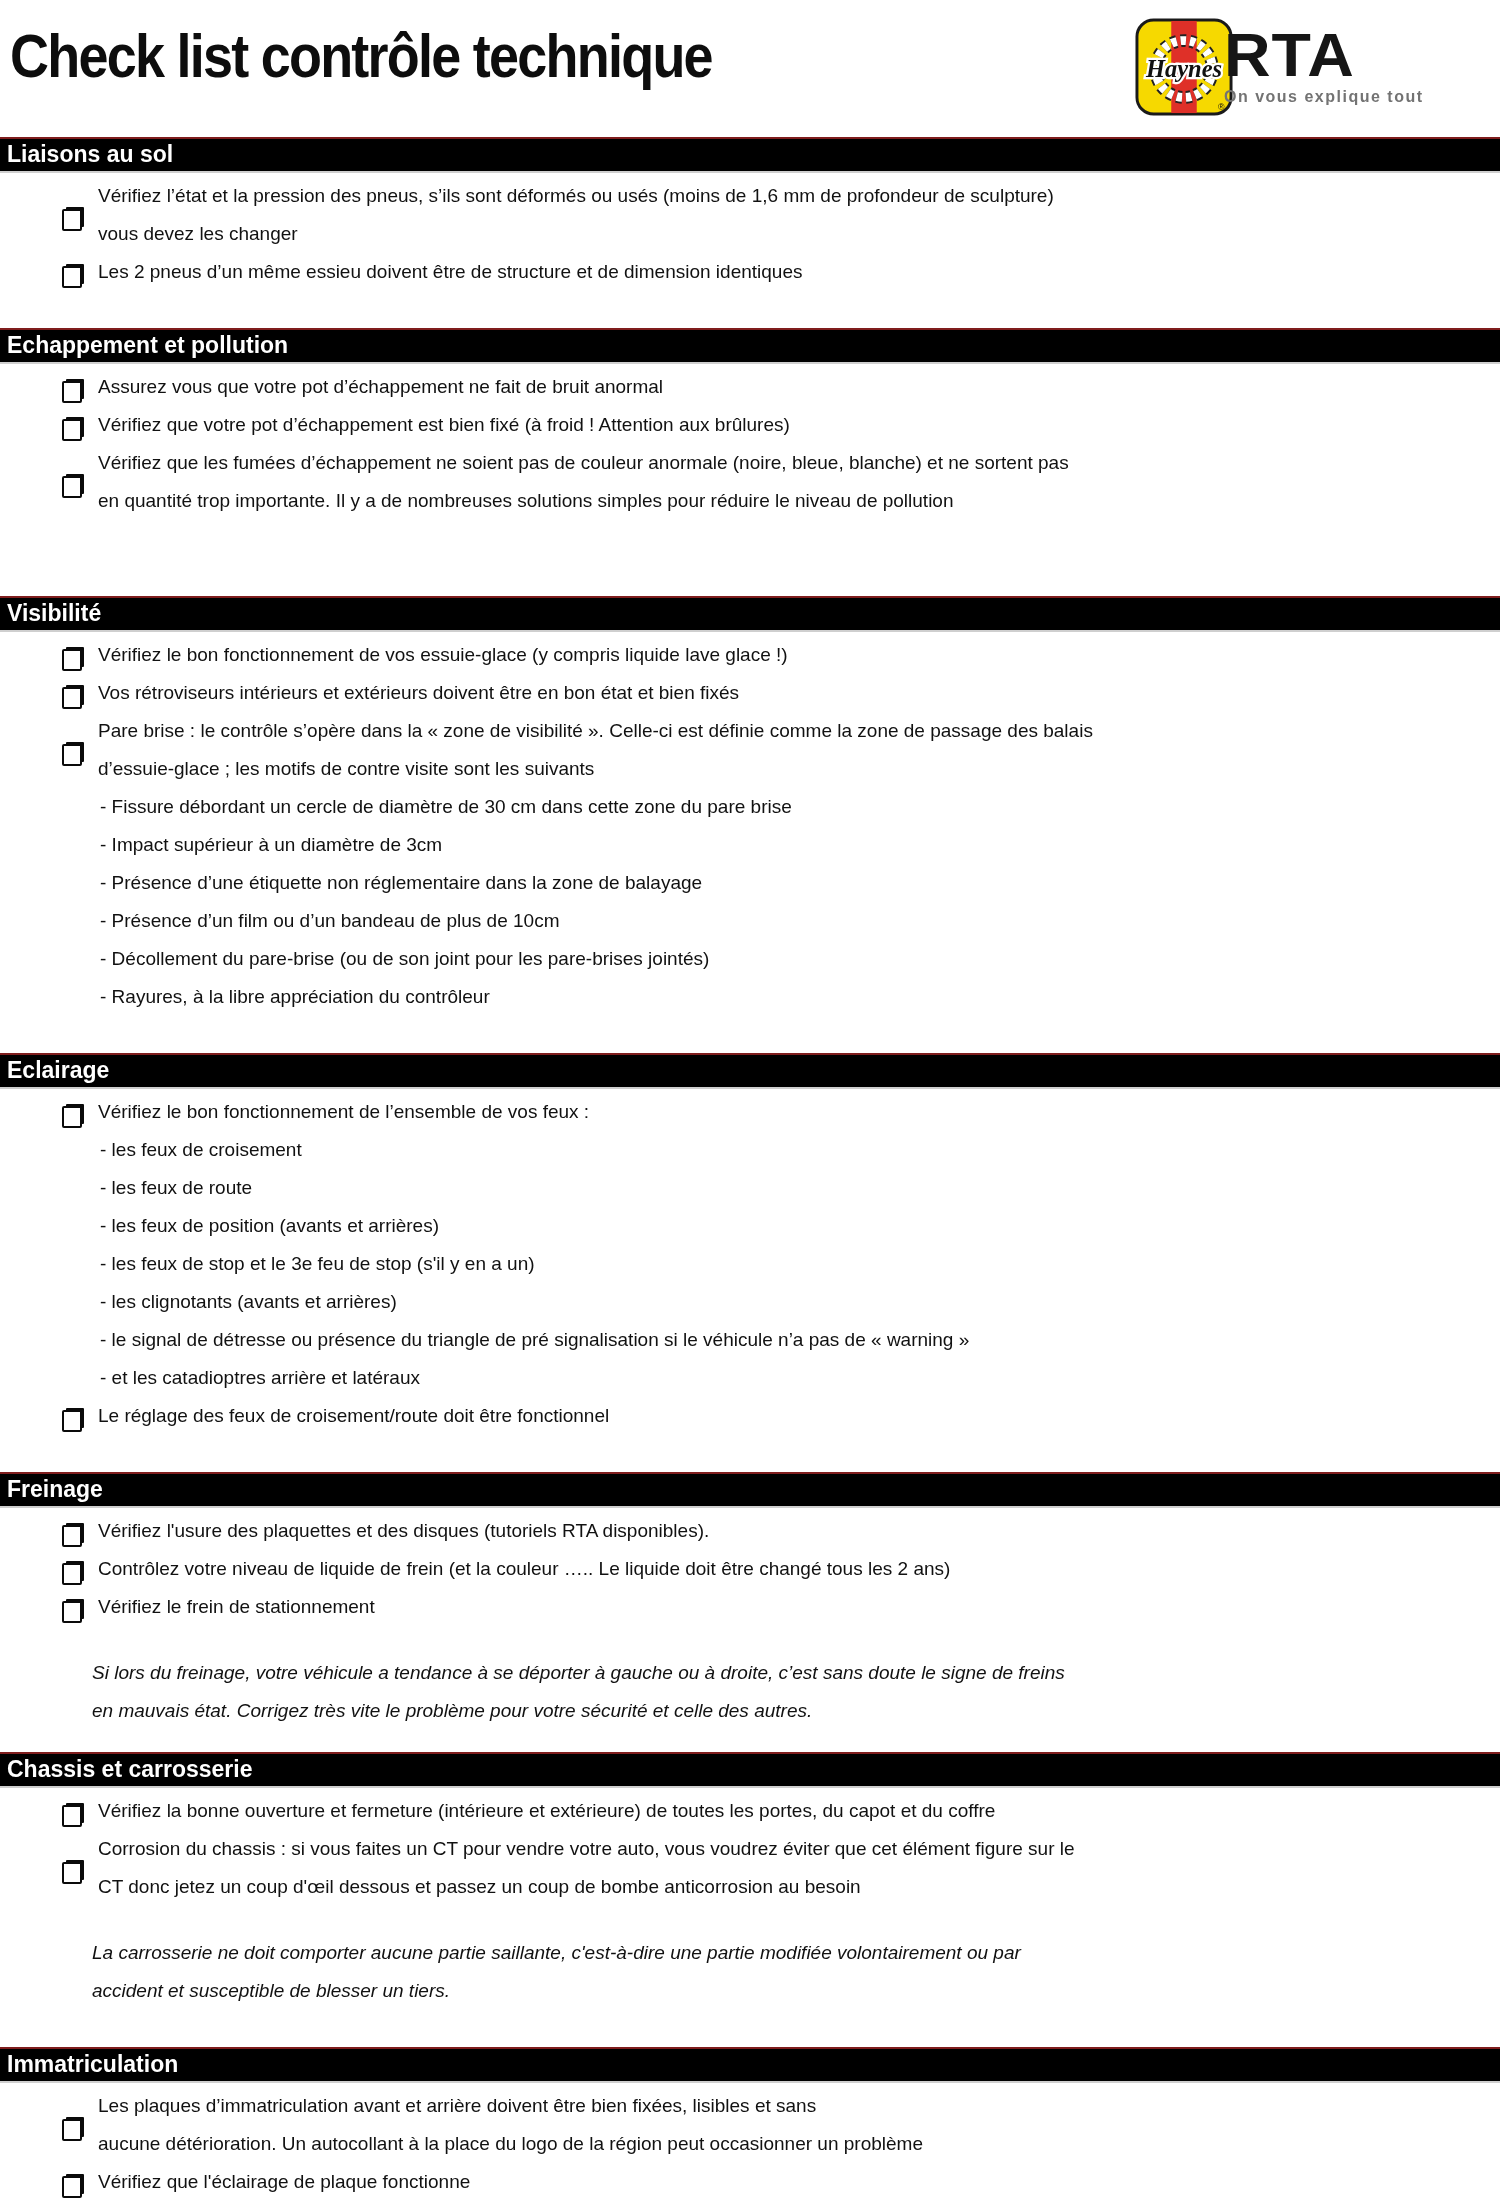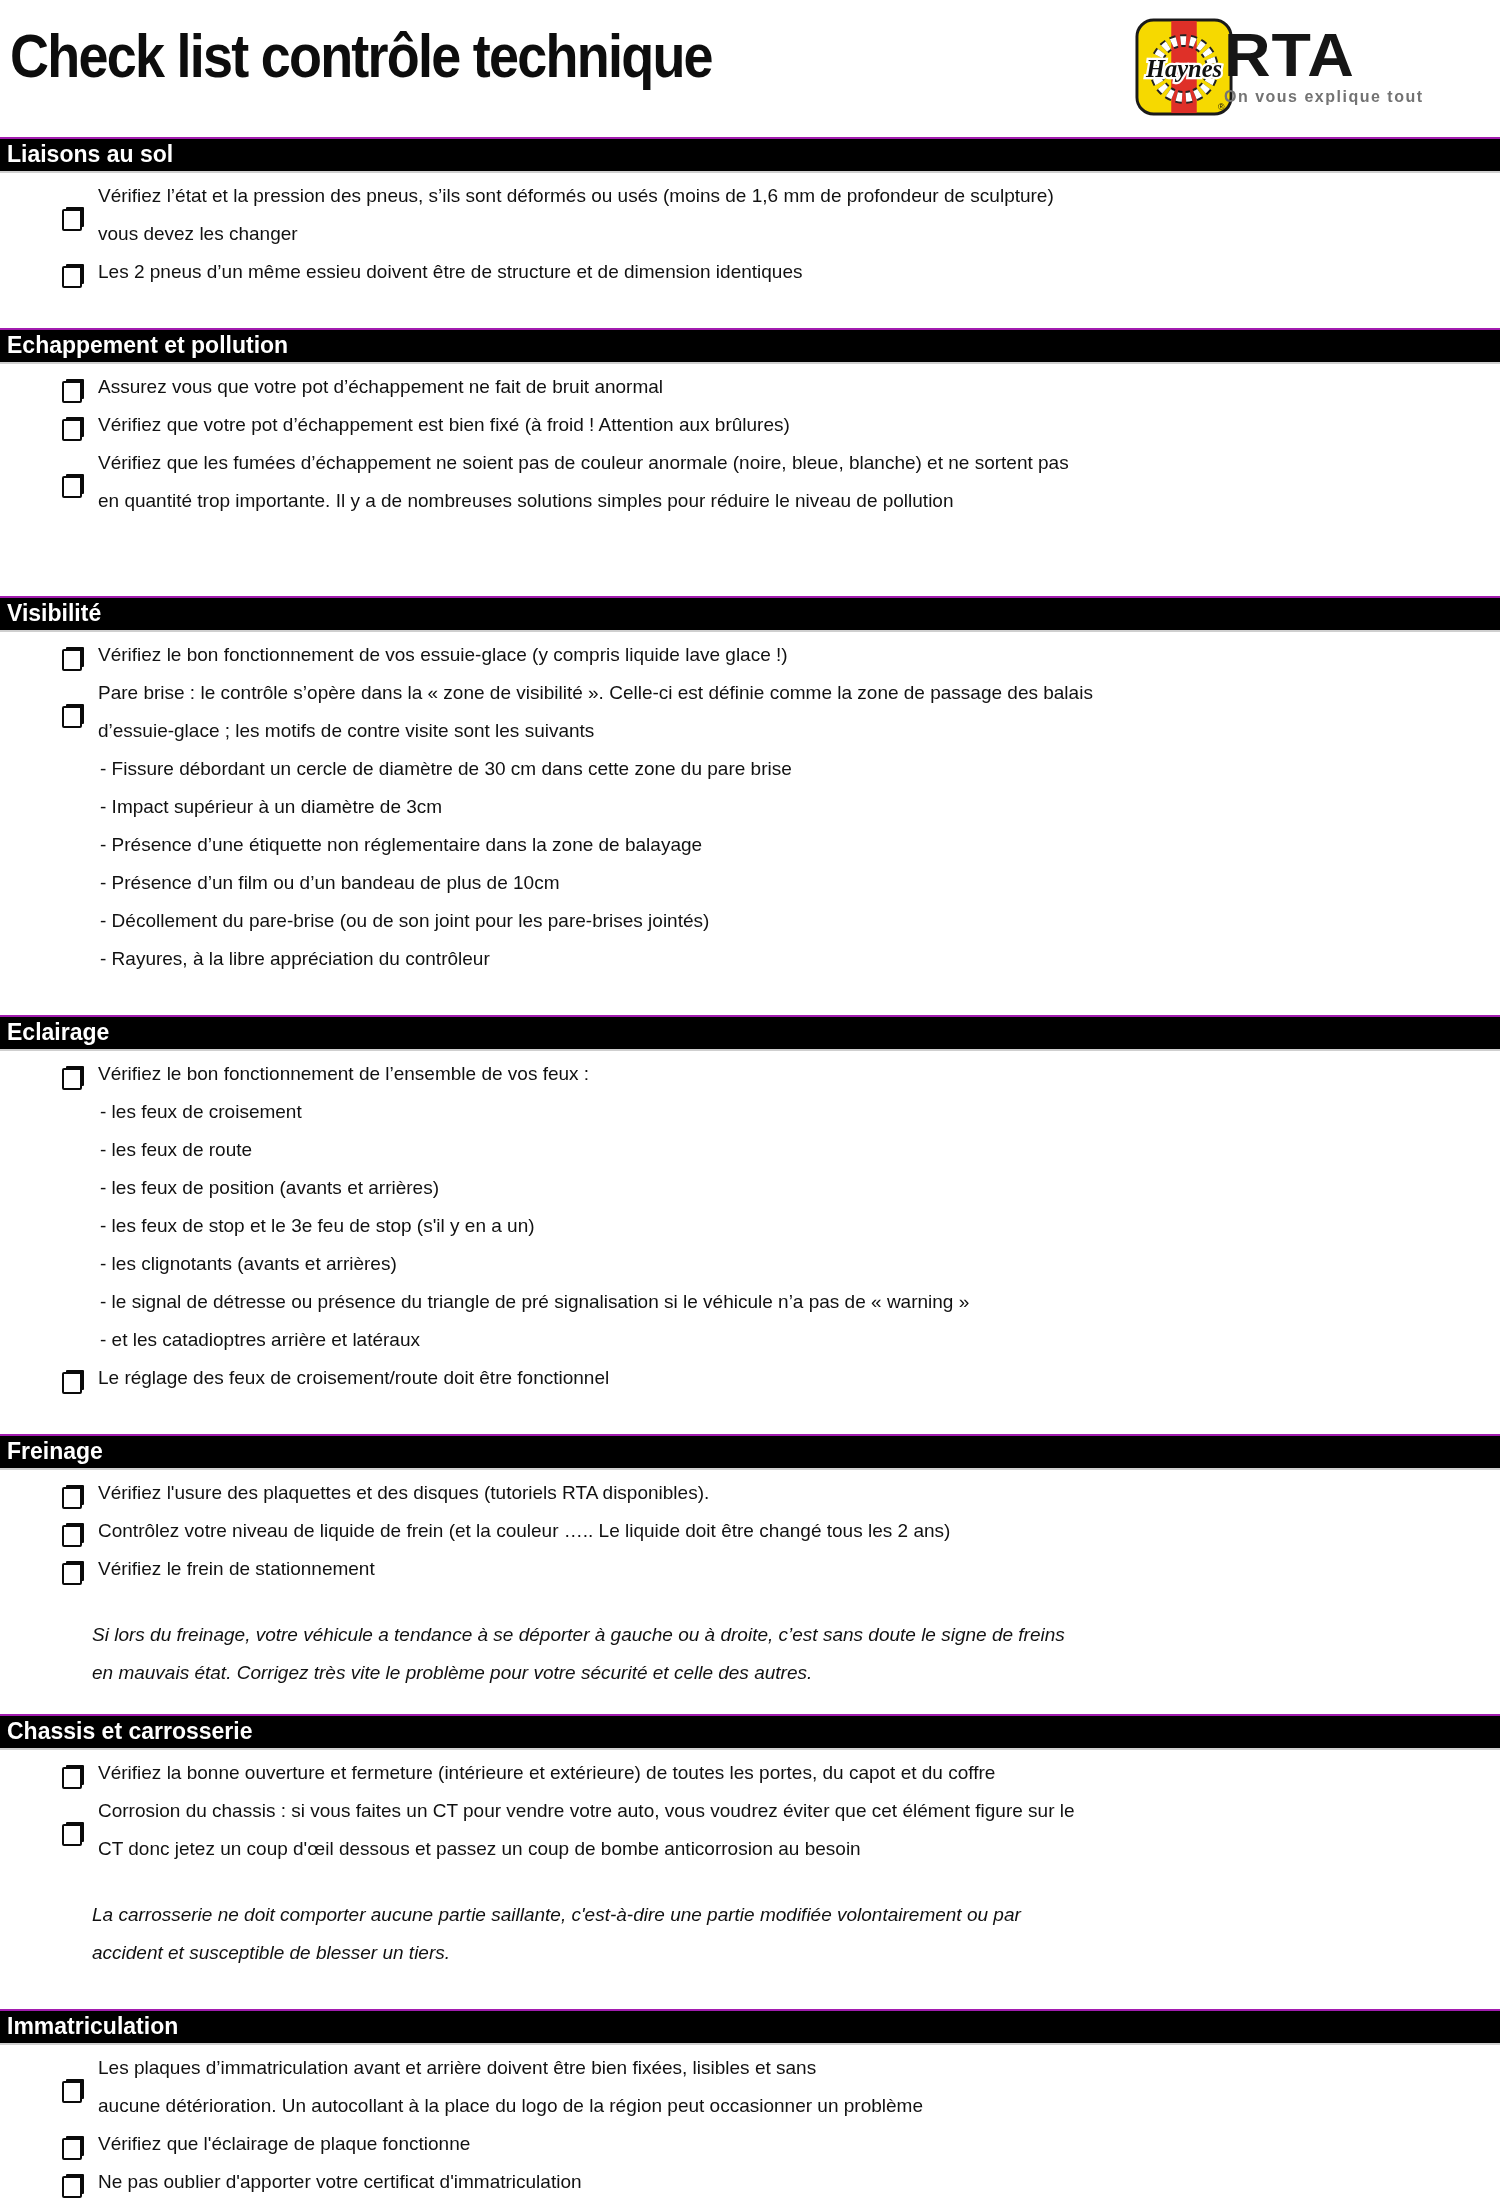--- a/index.html
+++ b/index.html
@@ -31,21 +31,21 @@
   
   .section { margin-top:37px; }
   .section:nth-child(1) { margin-top:7px; }
   .section:nth-child(3) { margin-top:76px; }
   .section:nth-child(6) { margin-top:22px; }
   .bar {
     background:#000; color:#fff;
     height:32px; line-height:31px;
     font-size:23px; font-weight:700;
     padding-left:7px;
-    border-top:2px solid #a21caf;
+    border-top:2px solid #7f1d1d;
     box-shadow:0 2px 0 #cfcfcf;
   }
   .items { padding:6px 55px 0 60px; }
   .item { display:flex; align-items:center; font-size:19px; line-height:38px; }
   .item .txt { white-space:pre-line; }
   .cb {
     flex:0 0 auto;
     width:16px; height:18px;
     border:2.5px solid #0a0a0a; border-radius:2px;
     background:#fff;
@@ -115,20 +115,24 @@
       </section>
       <section class="section">
         <div class="bar">Visibilité</div>
         <div class="items">
           <div class="item check">
             <span class="cb"></span>
             <span class="txt">Vérifiez le bon fonctionnement de vos essuie-glace (y compris liquide lave glace !)</span>
           </div>
           <div class="item check">
             <span class="cb"></span>
+            <span class="txt">Vos rétroviseurs intérieurs et extérieurs doivent être en bon état et bien fixés</span>
+          </div>
+          <div class="item check">
+            <span class="cb"></span>
             <span class="txt">Pare brise : le contrôle s’opère dans la « zone de visibilité ». Celle-ci est définie comme la zone de passage des balais
 d’essuie-glace ; les motifs de contre visite sont les suivants</span>
           </div>
           <div class="item sub">
             <span class="txt">- Fissure débordant un cercle de diamètre de 30 cm dans cette zone du pare brise</span>
           </div>
           <div class="item sub">
             <span class="txt">- Impact supérieur à un diamètre de 3cm</span>
           </div>
           <div class="item sub">

